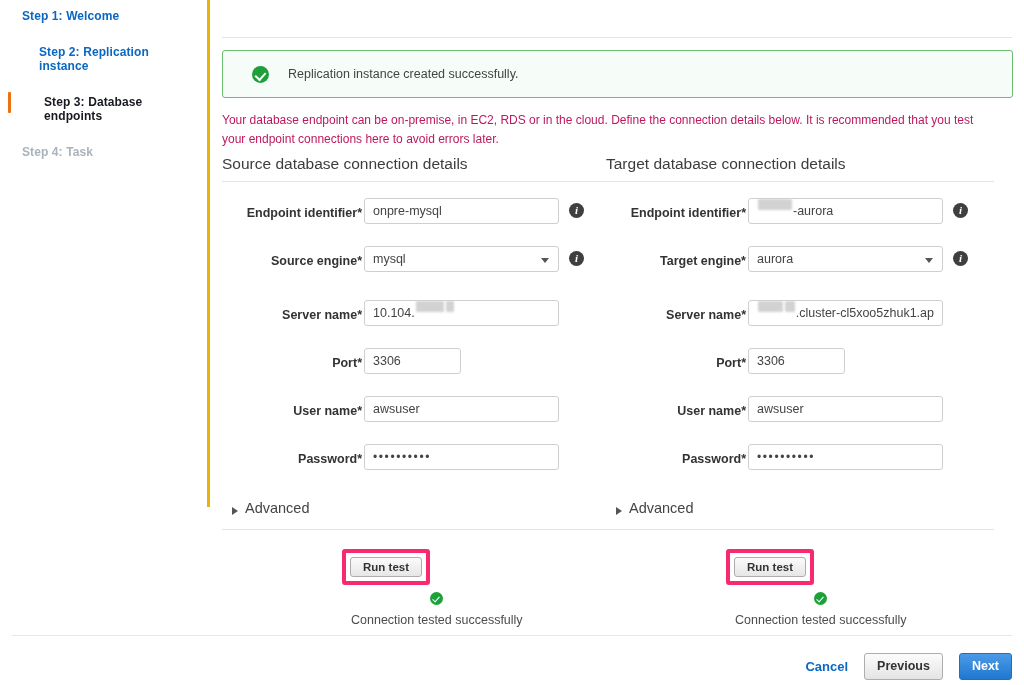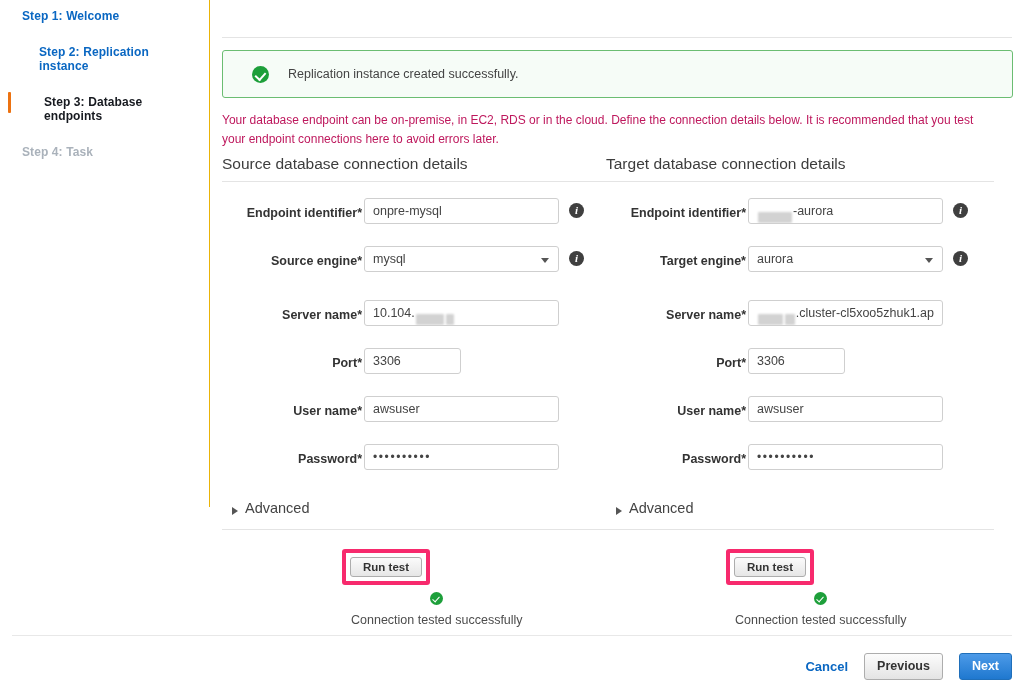--- a/index.html
+++ b/index.html
@@ -8,21 +8,21 @@
     width: 1024px; height: 685px;
     background: #ffffff;
     font-family: "Liberation Sans", sans-serif;
     -webkit-font-smoothing: antialiased;
   }
   #app { position: relative; width: 1024px; height: 685px; overflow: hidden; background:#fff; }
 
   
   #sidebar {
     position: absolute; left: 0; top: 0; width: 210px; height: 507px;
-    background: #ffffff; border-right: 1px solid #eab308;
+    background: #ffffff; border-right: 3px solid #eab308;
   }
   .step {
     position: relative;
     padding: 0 10px 0 22px;
     font-size: 12px; font-weight: bold; line-height: 14px;
     letter-spacing: .1px;
   }
   .step.s1 { top: 9px; }
   .step.s2 { top: 31px; padding-left: 39px; }
   .step.s3 { top: 53px; padding-left: 44px; }
@@ -94,21 +94,21 @@
     position: absolute; right: 248px; top: 8px;
     font-size: 12.5px; font-weight: bold; color: #333333;
     white-space: nowrap;
   }
   .ctl {
     position: absolute; left: 142px; top: 0;
     height: 26px; width: 195px;
     border: 1px solid #cfcfcf; border-radius: 3px; background: #ffffff;
     font-size: 12.5px; color: #444444;
     padding: 0 8px; line-height: 24px;
-    display: flex; align-items: flex-end; overflow: hidden; white-space: nowrap;
+    display: flex; align-items: flex-start; overflow: hidden; white-space: nowrap;
   }
   .ctl.narrow { width: 97px; }
   .ctl.select { padding-right: 12px; }
   .ctl .caret {
     position: absolute; right: 9px; top: 11px;
     width: 0; height: 0;
     border-left: 4.5px solid transparent; border-right: 4.5px solid transparent;
     border-top: 5px solid #555555;
   }
   .info {

